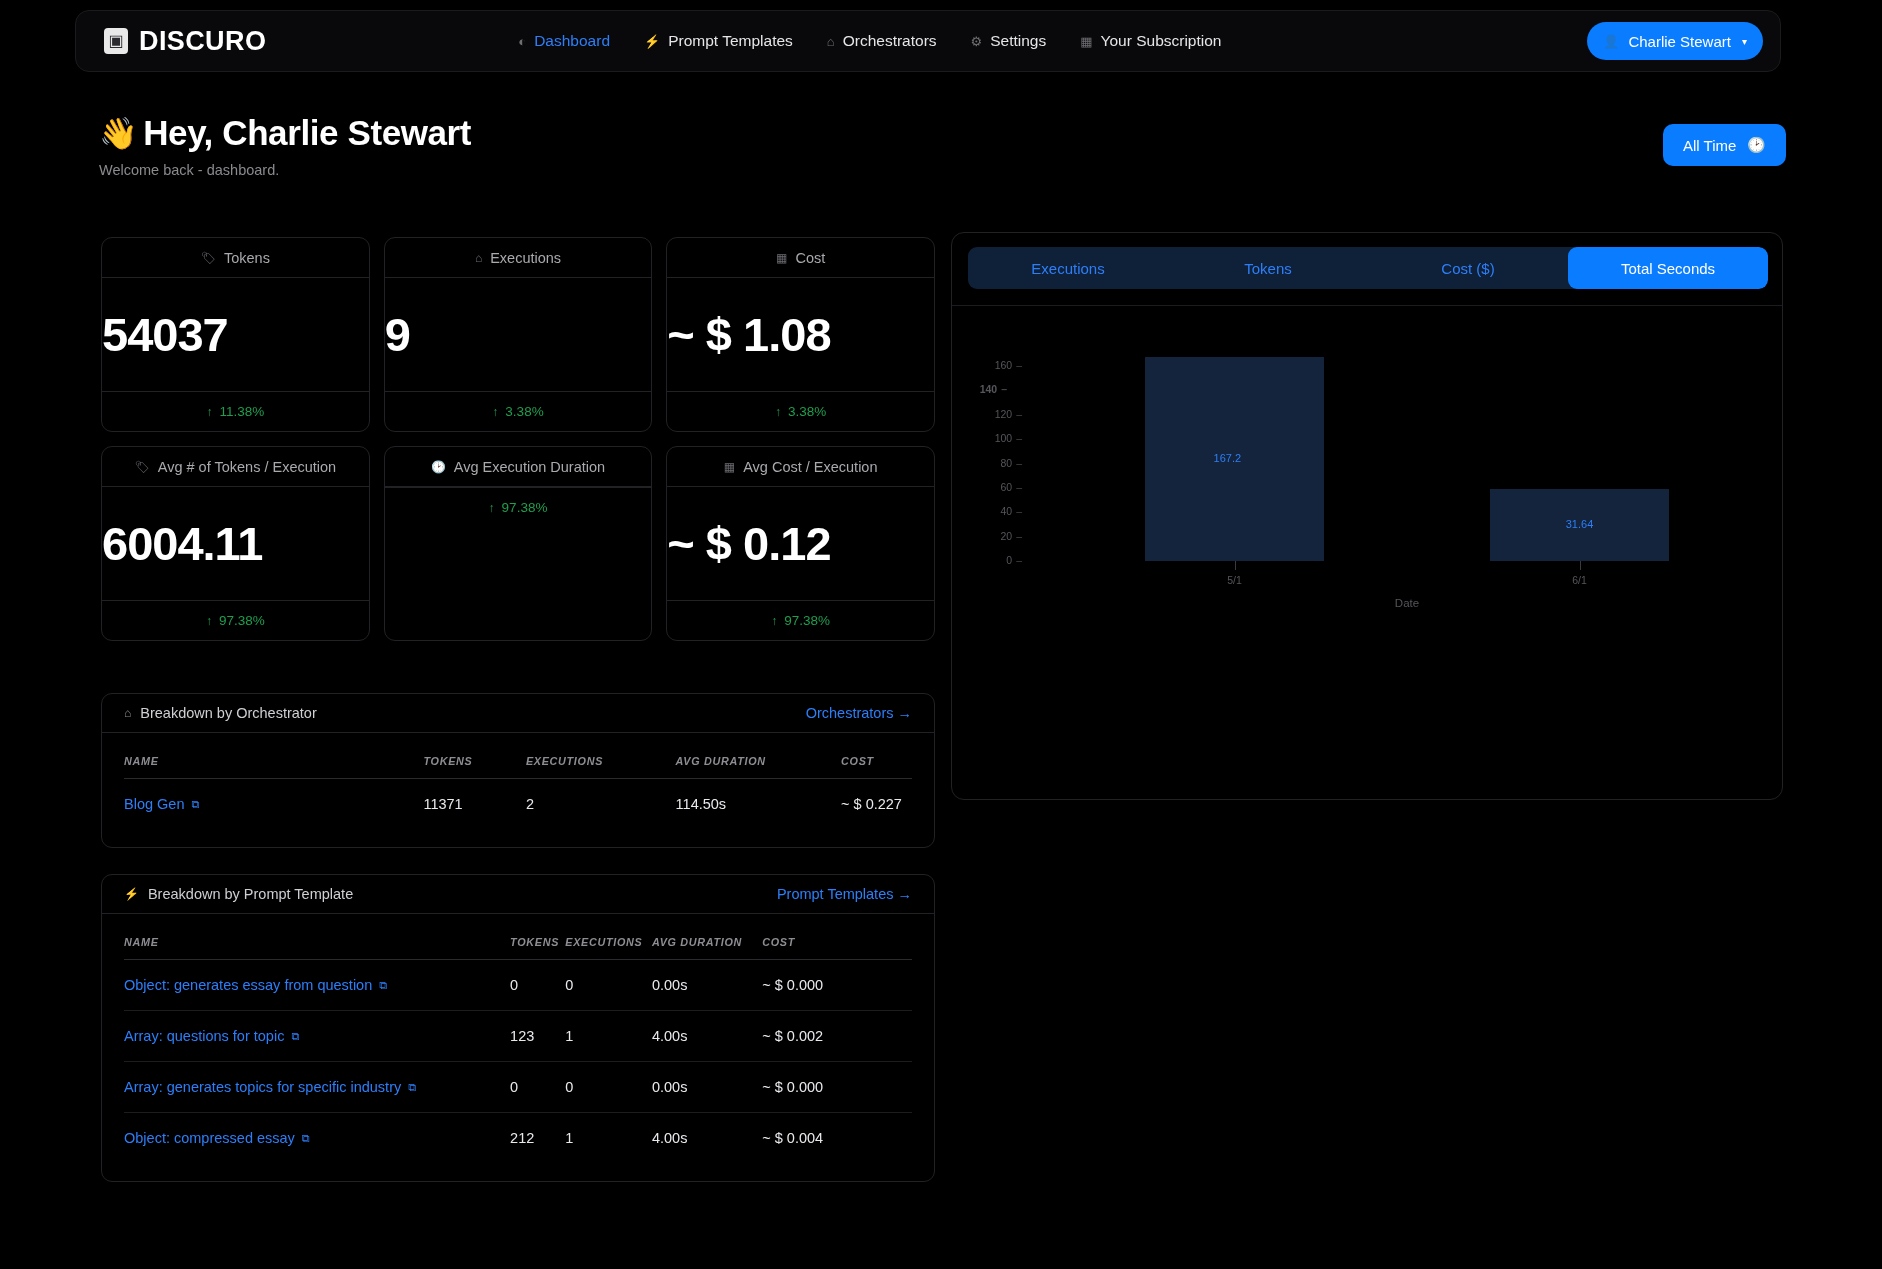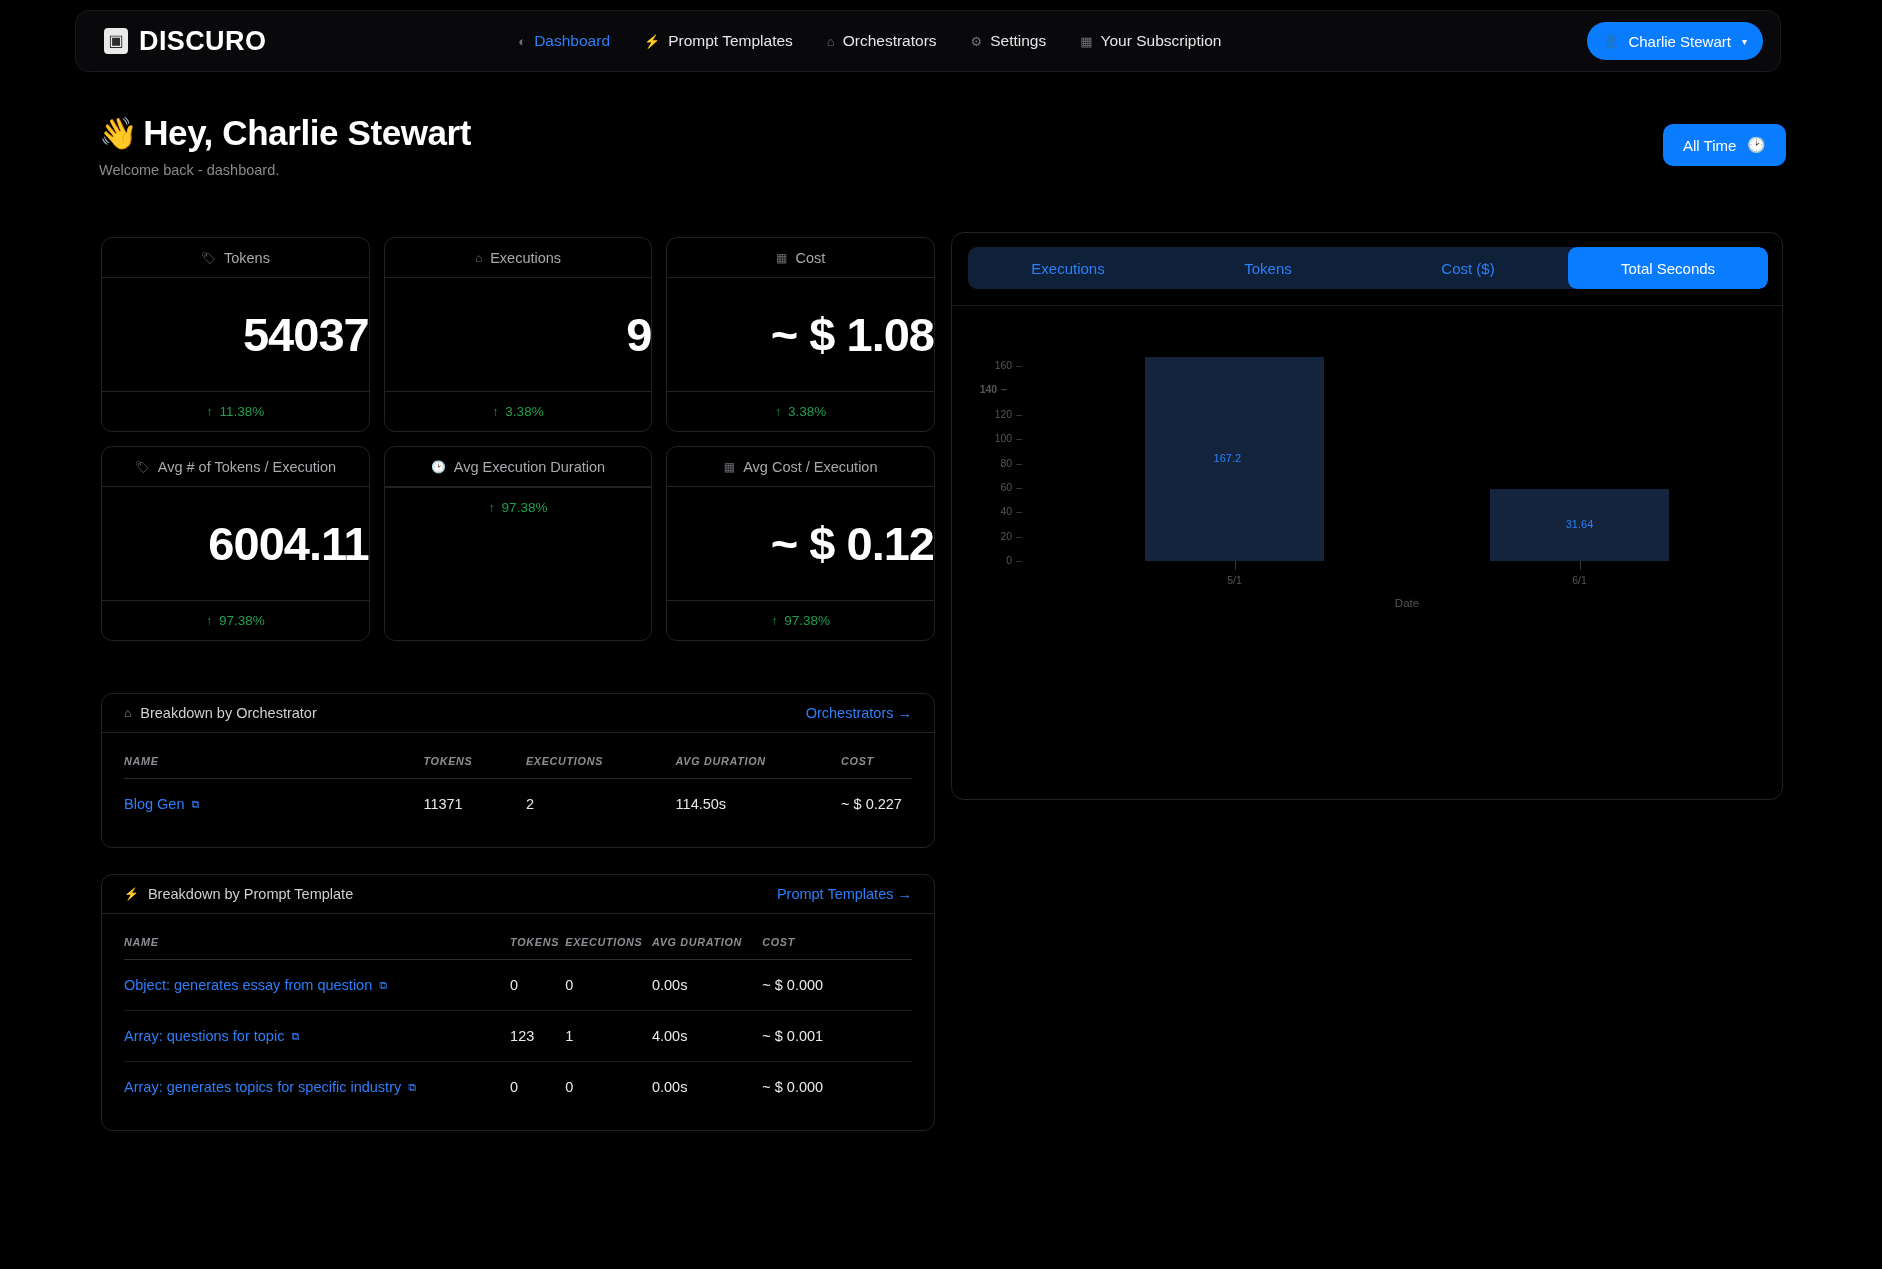--- a/index.html
+++ b/index.html
@@ -72,21 +72,21 @@
     flex:1; background:#000; border:1px solid #222226; border-radius:11px;
     overflow:hidden; display:flex; flex-direction:column;
   }
   .card-head {
     height: 40px; display:flex; align-items:center; justify-content:center;
     gap: 8px; border-bottom:1px solid #222226;
     font-size: 14.5px; color:#a9a9ae;
   }
   .card-head .c-ico { font-size: 12px; color:#6a6a70; }
   .card-body {
-    height: 113px; display:flex; align-items:center; justify-content:flex-end;
+    height: 113px; display:flex; align-items:center; justify-content:flex-start;
   }
   .card-val { font-size: 47px; font-weight: 800; letter-spacing:-1px; color:#fff; }
   .card-foot {
     height: 40px; border-top:1px solid #222226;
     display:flex; align-items:center; justify-content:center; gap:7px;
     font-size: 13.5px; color:#1f9e4e;
   }
   .arrow-up { font-size: 12px; }
 
   
@@ -354,33 +354,45 @@
           <tr>
             <td>
               <span class="lnk">
                 <span>Array: questions for topic</span>
                 <span class="ext">⧉</span>
               </span>
             </td>
             <td>123</td>
             <td>1</td>
             <td>4.00s</td>
-            <td>~ $ 0.001</td>
+            <td>~ $ 0.002</td>
           </tr>
           <tr>
             <td>
               <span class="lnk">
                 <span>Array: generates topics for specific industry</span>
                 <span class="ext">⧉</span>
               </span>
             </td>
             <td>0</td>
             <td>0</td>
             <td>0.00s</td>
             <td>~ $ 0.000</td>
+          </tr>
+          <tr>
+            <td>
+              <span class="lnk">
+                <span>Object: compressed essay</span>
+                <span class="ext">⧉</span>
+              </span>
+            </td>
+            <td>212</td>
+            <td>1</td>
+            <td>4.00s</td>
+            <td>~ $ 0.004</td>
           </tr>
         </tbody>
       </table>
     </div>
   </div>
 
   <div id="chart-panel">
     <div class="chart-tabs">
       <div class="ctab">Executions</div>
       <div class="ctab">Tokens</div>

